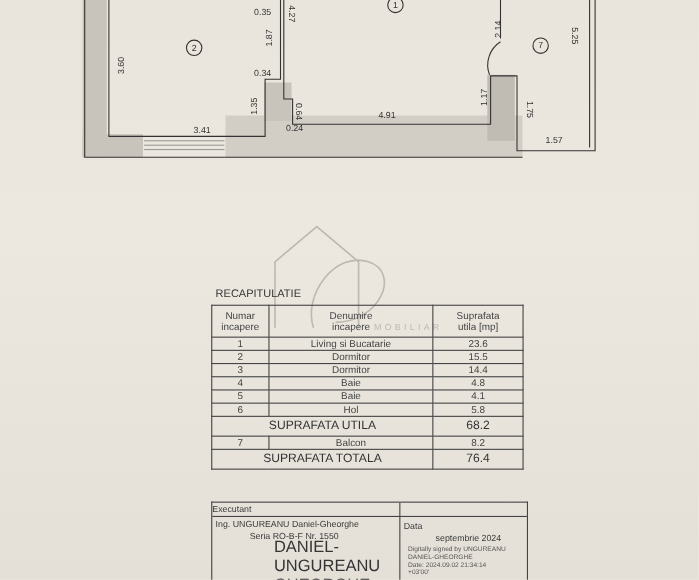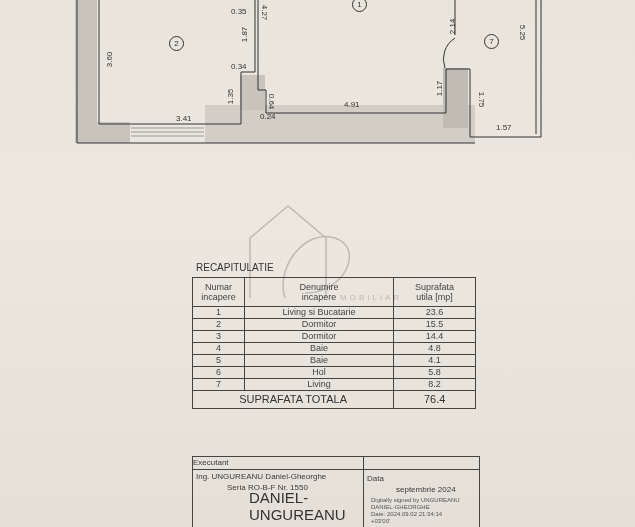--- a/index.html
+++ b/index.html
@@ -111,23 +111,27 @@
     <tr>
           <td>5</td>
           <td>Baie</td>
           <td>4.1</td>
         </tr>
     <tr>
           <td>6</td>
           <td>Hol</td>
           <td>5.8</td>
         </tr>
+    <tr class="total">
+          <td colspan="2">SUPRAFATA UTILA</td>
+          <td>68.2</td>
+        </tr>
     <tr>
           <td>7</td>
-          <td>Living</td>
+          <td>Balcon</td>
           <td>8.2</td>
         </tr>
     <tr class="total">
           <td colspan="2">SUPRAFATA TOTALA</td>
           <td>76.4</td>
         </tr>
   </tbody>
     </table>
 
   <div class="exec">

